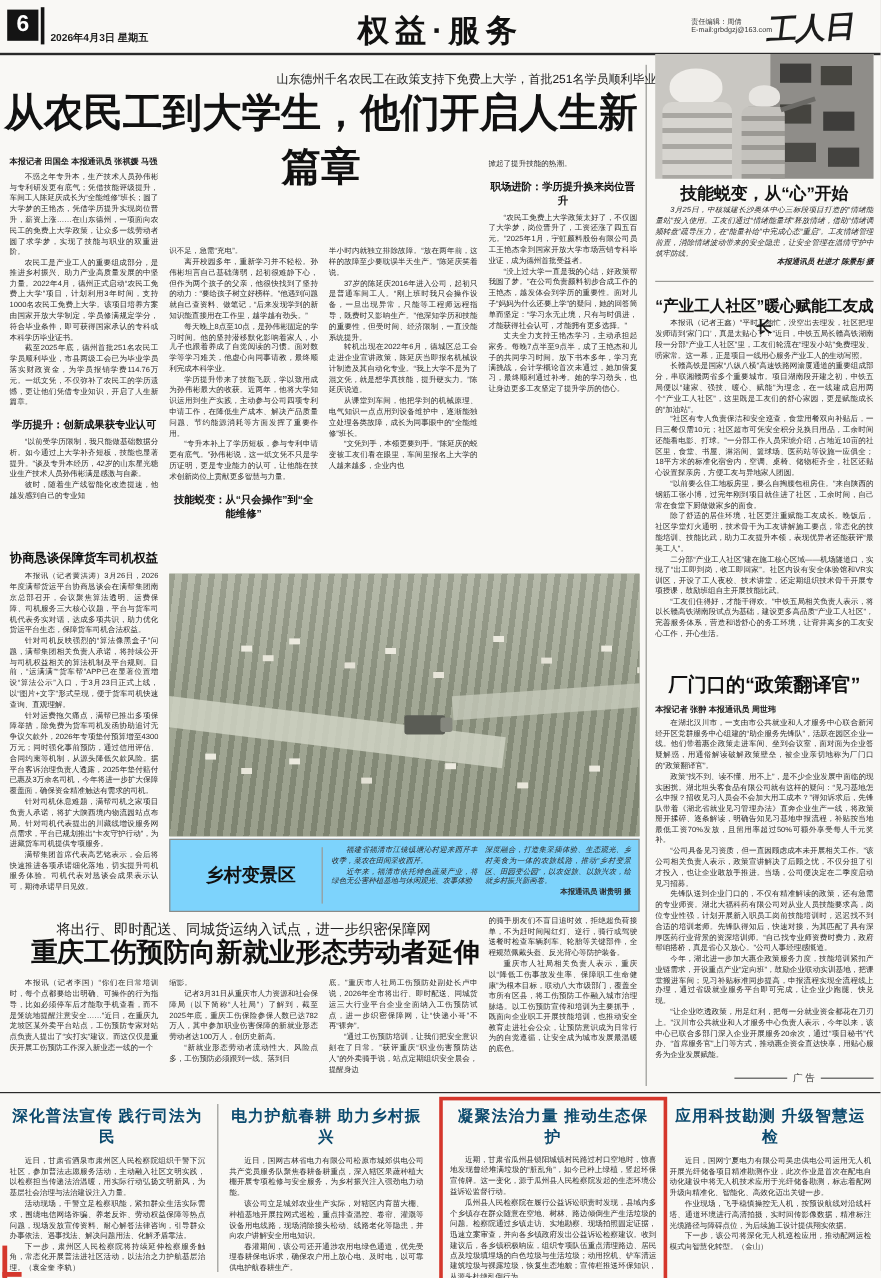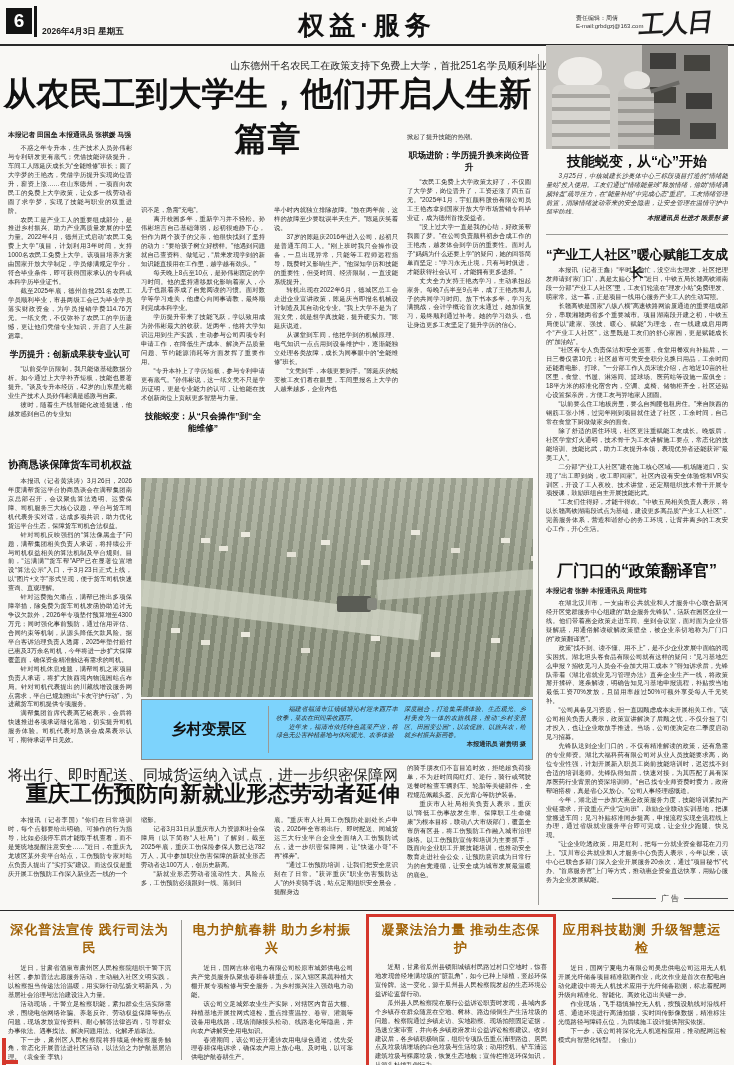--- a/index.html
+++ b/index.html
@@ -11,21 +11,21 @@
   .cont p:first-child{text-indent:0;}
   .kai{font-style:italic;}
   .subhead{font-weight:700;font-size:8.6px;text-align:center;color:#111;margin:7px 0 5px;}
   .rule{position:absolute;background:#2a2a2a;}
   .thinrule{position:absolute;background:#9a9a96;}
   .credit-line{text-align:right;font-weight:700;font-style:normal;}
   .headline{font-weight:700;color:#111;letter-spacing:0;}
   .tipchar{display:inline-block;width:15px;height:15px;background:#1f1f1f;color:#fff;
            font-size:10.5px;line-height:15px;text-align:center;font-weight:700;margin:0 3px;}
   .photo{overflow:hidden;}
-  .adhead{font-weight:700;font-size:13px;text-align:center;letter-spacing:1px;color:#a16207;}
+  .adhead{font-weight:700;font-size:13px;text-align:center;letter-spacing:1px;color:#0c4a6e;}
 </style>
 </head>
 <body>
 
 <div class="page">
 
   <div class="abs" style="left:6px;top:8px;width:26px;height:26px;background:#141414;color:#fff;font-weight:700;font-size:19px;text-align:center;line-height:26px;">6</div>
   <div class="abs" style="left:34px;top:6px;width:2.5px;height:31px;background:#141414;"></div>
   <div class="abs" style="left:42px;top:26px;font-size:8.5px;font-weight:700;">2026年4月3日 星期五</div>
   <div class="abs headline" style="left:217px;top:8px;width:300px;text-align:center;font-size:26px;font-weight:900;letter-spacing:5px;">权益·服务</div>
@@ -117,21 +117,21 @@
         </div>
     </div>
     <div class="abs body-text kai" style="left:262px;top:5px;width:122px;height:50px;font-size:6.2px;">
       <div class="cont">
           <p>深度融合，打造集采摘体验、生态观光、乡村美食为一体的农旅线路，推动“乡村变景区、田园变公园”，以农促旅、以旅兴农，绘就乡村振兴新画卷。</p>
         </div>
       <div class="credit-line" style="font-size:6.2px;">本报通讯员 谢贵明 摄</div>
     </div>
   </div>
 
-  <div class="abs" style="left:8px;top:766px;width:390px;text-align:center;font-size:15px;color:#222;">将出行、即时配送、同城货运纳入试点，进一步织密保障网</div>
+  <div class="abs" style="left:8px;top:766px;width:390px;text-align:center;font-size:12px;color:#222;">将出行、即时配送、同城货运纳入试点，进一步织密保障网</div>
   <div class="abs headline" style="left:0;top:779px;width:400px;text-align:right;font-size:22px;font-weight:900;">重庆工伤预防向新就业形态劳动者延伸</div>
   <div class="abs body-text" style="left:8px;top:816px;width:124px;height:90px;">
     <div>
         <p>本报讯（记者李国）“你们在日常培训时，每个点都要给出明确、可操作的行为指导，比如必须停车后才能取手机查看，而不是笼统地提醒注意安全……”近日，在重庆九龙坡区某外卖平台站点，工伤预防专家对站点负责人提出了“实打实”建议。而这仅仅是重庆开展工伤预防工作深入新业态一线的一个</p>
       </div>
   </div>
   <div class="abs body-text" style="left:141px;top:816px;width:124px;height:90px;">
     <div class="cont">
         <p>缩影。</p>
         <p>记者3月31日从重庆市人力资源和社会保障局（以下简称“人社局”）了解到，截至2025年底，重庆工伤保险参保人数已达782万人，其中参加职业伤害保障的新就业形态劳动者达100万人，创历史新高。</p>

